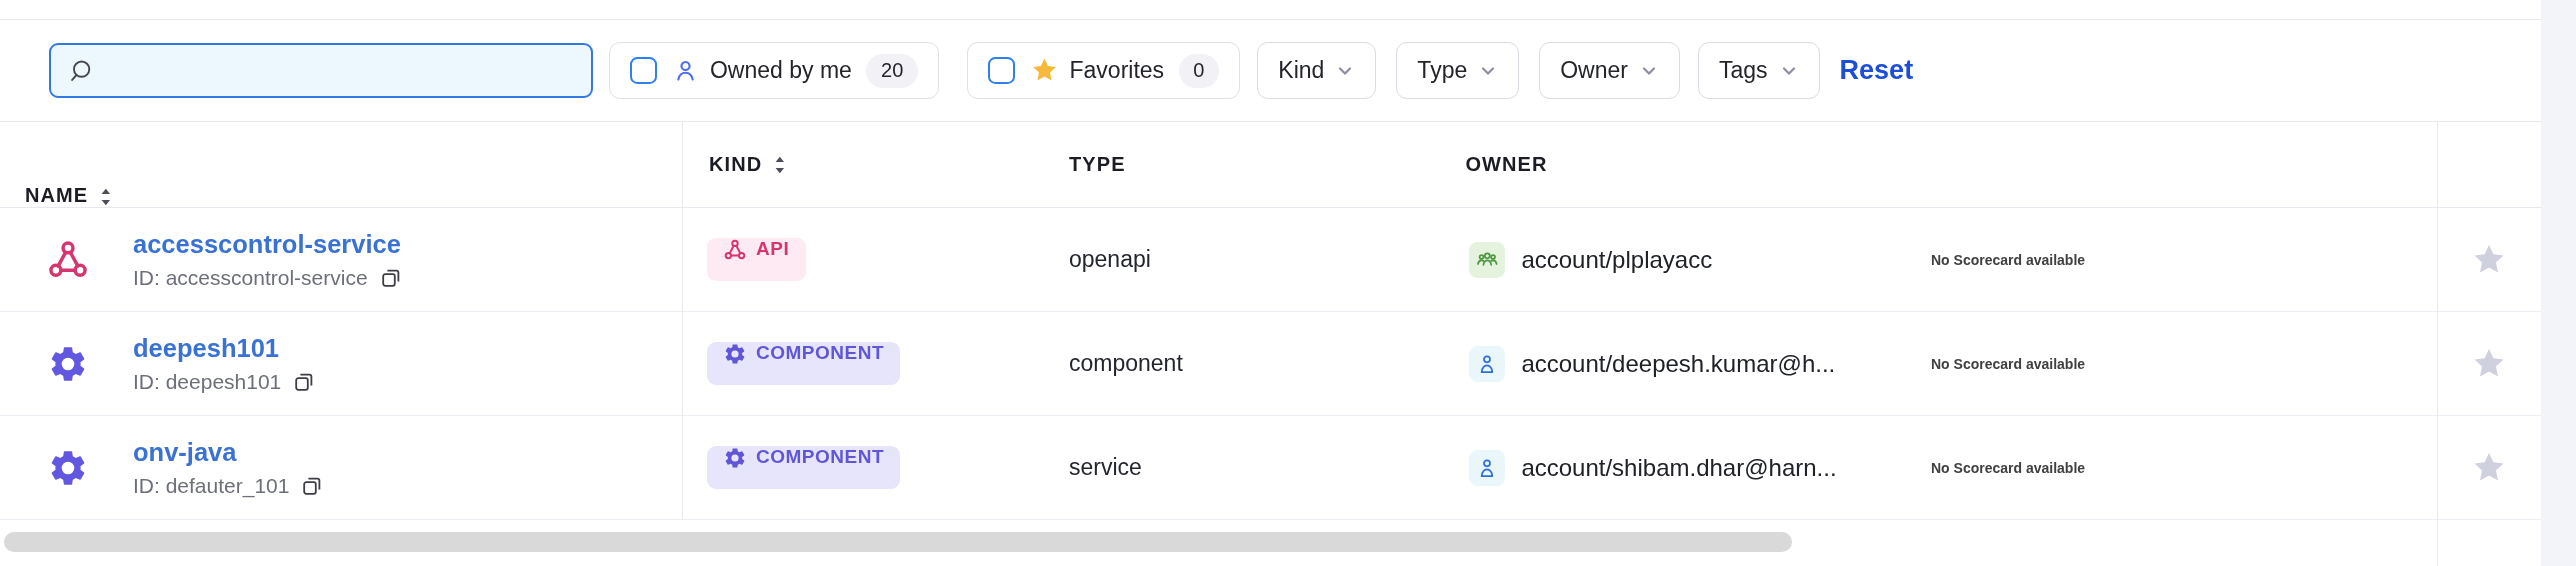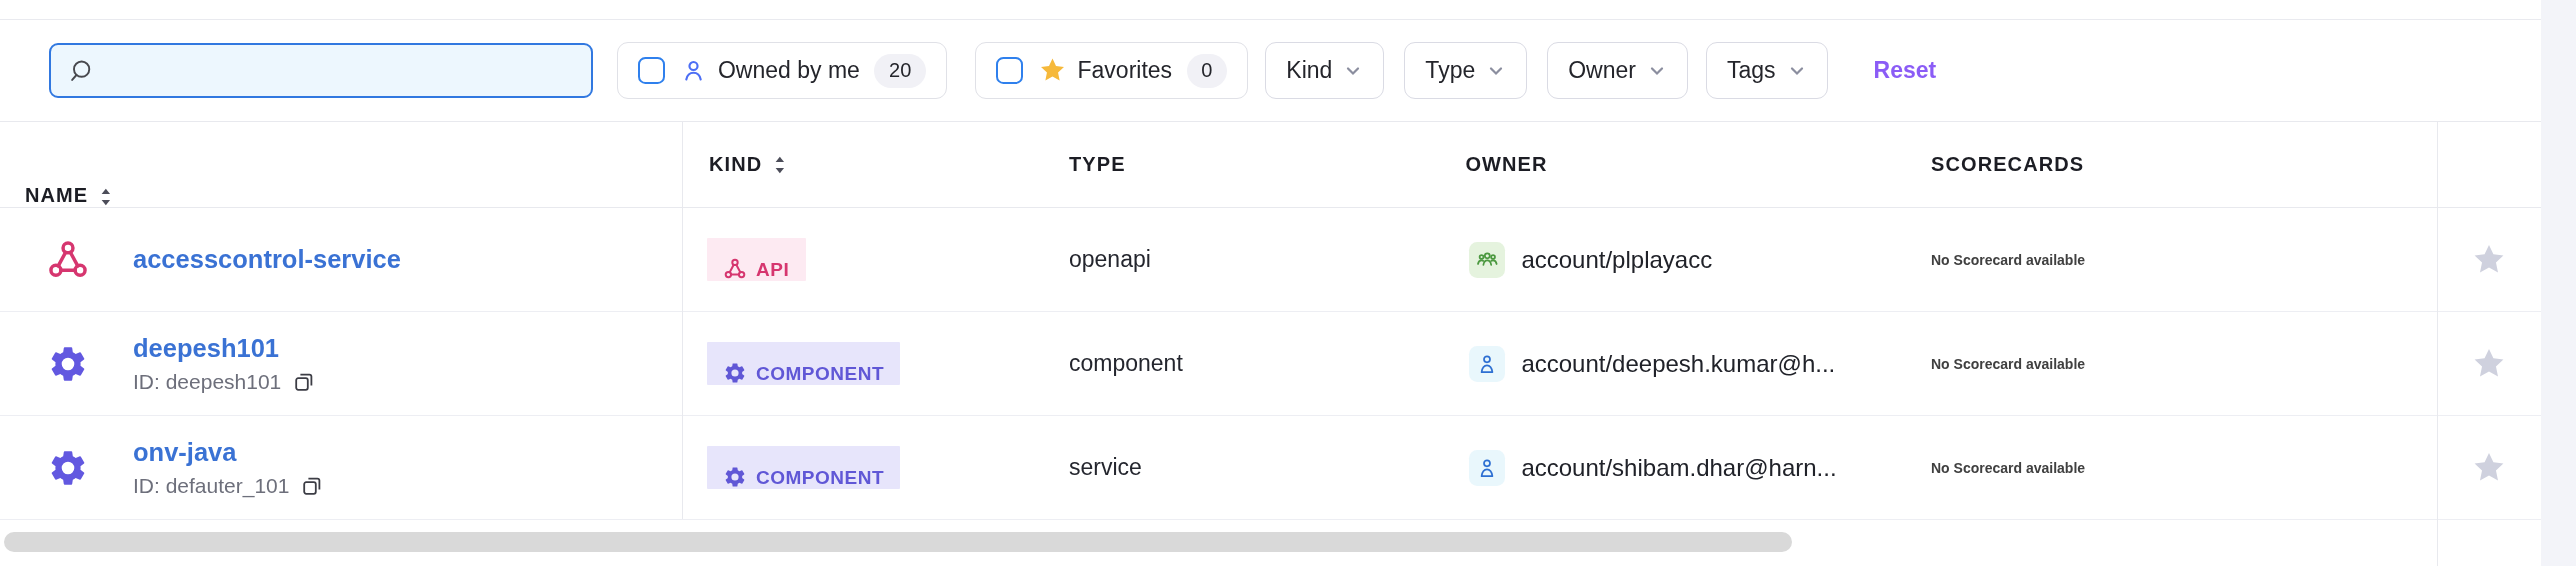--- a/index.html
+++ b/index.html
@@ -19,21 +19,21 @@
   .search-box input{flex:1;border:none;outline:none;background:transparent;font-size:23px;color:#24252b;font-family:inherit;min-width:0;}
   .search-box input::placeholder{color:#9aa0a8;}
   .chip-btn{display:flex;align-items:center;height:57px;box-sizing:border-box;border:1.8px solid #e0e1e7;border-radius:11px;background:#ffffff;padding:0 20px;cursor:pointer;}
   .checkbox{width:27px;height:27px;box-sizing:border-box;border:2.7px solid #2f80ed;border-radius:7.3px;background:#ffffff;flex:0 0 auto;}
   .chip-btn .lbl{font-size:23px;color:#24252b;margin-left:11px;white-space:nowrap;}
   .chip-btn .cnt{margin-left:14.6px;background:#f1f1f6;border-radius:911px;padding:5.5px 14.6px;font-size:20px;color:#24252b;}
   .chip-btn .mid-ic{margin-left:14.6px;display:flex;align-items:center;}
   .dd-btn{display:flex;align-items:center;height:57px;box-sizing:border-box;border:1.8px solid #dadbe4;border-radius:11px;background:#ffffff;padding:0 20px;cursor:pointer;}
   .dd-btn .lbl{font-size:23px;color:#24252b;white-space:nowrap;}
   .dd-btn svg{margin-left:11px;}
-  .reset-link{margin-left:46px;font-size:23px;font-weight:700;color:#8b5cf6;cursor:pointer;white-space:nowrap;}
+  .reset-link{margin-left:20px;font-size:27px;font-weight:700;color:#1d4ed8;cursor:pointer;white-space:nowrap;}
 
   
   .cols{display:grid;grid-template-columns:682px 369px 398px 463px 525px 104px;}
   .thead{position:absolute;top:121px;left:0;width:2541px;height:87px;border-top:0.9px solid #e8e9ee;border-bottom:0.9px solid #e8e9ee;box-sizing:border-box;background:#fff;}
   .th{display:flex;align-items:center;font-size:20px;font-weight:700;letter-spacing:1.1px;color:#1c1d24;}
   .th-name{padding-left:25px;align-items:flex-end;}
   .th-kind{padding-left:27px;}
   .th-type{padding-left:18px;}
   .th-owner{padding-left:16.4px;}
   .th-score{padding-left:19px;}
@@ -43,21 +43,21 @@
   .row1{top:208px;} .row2{top:312px;} .row3{top:416px;}
   .cell{display:flex;align-items:center;min-width:0;}
   .name-cell{padding-left:46px;gap:16px;}
   .row-icon{width:44px;height:44px;flex:0 0 auto;display:flex;align-items:center;justify-content:center;margin-right:27px;}
   .name-block{display:flex;flex-direction:column;justify-content:center;}
   .entity-name{font-size:25.5px;font-weight:700;color:#3a72d4;text-decoration:none;line-height:1.25;cursor:pointer;}
   .id-line{display:flex;align-items:center;margin-top:5.5px;}
   .id-text{font-size:21px;color:#6d6f7b;}
   .id-line .copy{margin-left:11px;display:flex;cursor:pointer;}
   .kind-cell{padding-left:24.6px;}
-  .badge{display:inline-flex;align-items:flex-end;gap:9px;height:43px;padding:0 16.4px;border-radius:1px;font-size:19px;font-weight:700;letter-spacing:0.5px;}
+  .badge{display:inline-flex;align-items:flex-start;gap:9px;height:43px;padding:0 16.4px;border-radius:9px;font-size:19px;font-weight:700;letter-spacing:0.5px;}
   .badge-api{background:#fdeaf2;color:#d6366f;}
   .badge-comp{background:#e7e5fb;color:#6057d6;}
   .type-cell{padding-left:18px;font-size:23px;color:#24262e;}
   .owner-cell{padding-left:20px;}
   .owner-chip{width:36px;height:36px;border-radius:8.2px;display:flex;align-items:center;justify-content:center;flex:0 0 auto;margin-right:16.4px;}
   .chip-green{background:#e5f3de;}
   .chip-blue{background:#e9f7fc;}
   .owner-text{font-size:24px;color:#202229;white-space:nowrap;overflow:hidden;}
   .score-cell{padding-left:19px;font-size:14px;color:#404040;font-weight:bold;}
   .star-cell{justify-content:center;}
@@ -77,21 +77,21 @@
 
   <div class="filterbar">
 
     <div class="search-box">
       <svg width="27" height="27" viewBox="0 0 24 24" fill="none" stroke="#47484e" stroke-width="1.7" stroke-linecap="round">
         <circle cx="13" cy="10.8" r="6.8"></circle>
           <line x1="8.4" y1="16" x2="4.6" y2="20.4"></line>
       </svg>
     </div>
 
-    <div class="chip-btn" style="margin-right:28px;margin-left:8px;">
+    <div class="chip-btn" style="margin-right:28px;">
       <span class="checkbox"></span>
       <span class="mid-ic">
         <svg width="27" height="27" viewBox="0 0 24 24" fill="none" stroke="#4c6ef5" stroke-width="1.9" stroke-linecap="round">
           <circle cx="12" cy="8" r="3.6"></circle>
             <path d="M5.6 20c.8-4 3.3-6 6.4-6s5.6 2 6.4 6"></path>
         </svg>
       </span>
       <span class="lbl">Owned by me</span>
       <span class="cnt">20</span>
     </div>
@@ -152,41 +152,47 @@
             <path d="M6 1.5l3.8 4.8H2.2z"></path>
             <path d="M6 16.5l-3.8-4.8h7.6z"></path>
           </svg>
       </span>
     </div>
     <div class="th th-type">
         <span>TYPE</span>
       </div>
     <div class="th th-owner">
         <span>OWNER</span>
-      </div>
-    <div class="th th-score">
-        <span>SCORECARDS</span>
       </div>
     <div class="th"></div>
   </div>
 
   <div class="row row1 cols">
     <div class="cell name-cell">
       <span class="row-icon">
         <svg width="44" height="44" viewBox="0 0 24 24" fill="none" stroke="#d6366f" stroke-width="1.9" stroke-linecap="round">
           <circle cx="12" cy="5.4" r="2.7"></circle>
             <circle cx="5.4" cy="17.6" r="2.7"></circle>
             <circle cx="18.6" cy="17.6" r="2.7"></circle>
           <path d="M10.7 7.8l-4 7.4"></path>
             <path d="M13.3 7.8l4 7.4"></path>
             <path d="M8.2 17.6h7.6"></path>
         </svg>
       </span>
       <div class="name-block">
         <a class="entity-name">accesscontrol-service</a>
+        <div class="id-line">
+          <span class="id-text">ID: accesscontrol-service</span>
+          <span class="copy">
+            <svg width="24" height="24" viewBox="0 0 24 24" fill="none" stroke="#3c3d45" stroke-width="1.8" stroke-linejoin="round">
+              <rect x="4.2" y="8.2" width="11.6" height="11.6" rx="2"></rect>
+                <path d="M8.4 4.6h9a2 2 0 0 1 2 2v9"></path>
+            </svg>
+          </span>
+        </div>
       </div>
     </div>
     <div class="cell kind-cell">
       <span class="badge badge-api">
         <svg width="24" height="24" viewBox="0 0 24 24" fill="none" stroke="#d6366f" stroke-width="2" stroke-linecap="round">
           <circle cx="12" cy="5.4" r="2.7"></circle>
             <circle cx="5.4" cy="17.6" r="2.7"></circle>
             <circle cx="18.6" cy="17.6" r="2.7"></circle>
           <path d="M10.7 7.8l-4 7.4"></path>
             <path d="M13.3 7.8l4 7.4"></path>

